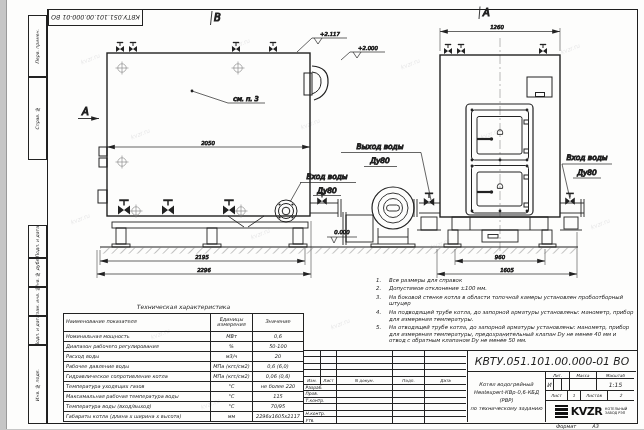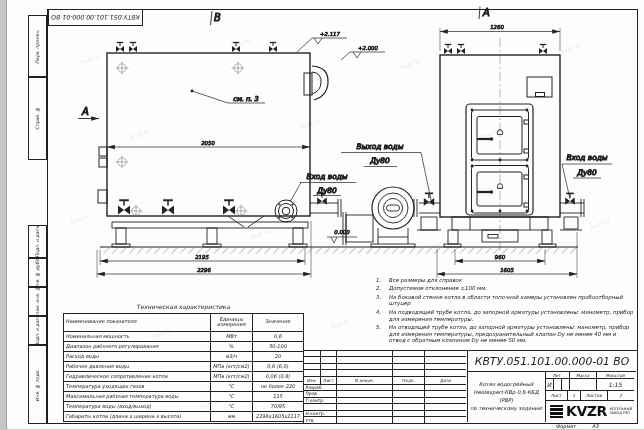--- a/index.html
+++ b/index.html
@@ -52,21 +52,21 @@
   .lmsh>div{border-right:.7px solid #222;border-bottom:.7px solid #222;font-size:4px;display:flex;align-items:center;justify-content:center;box-sizing:border-box;}
   .lmsh>div:last-child{border-right:none;}
   .lmsv{display:grid;grid-template-columns:8px 8px 8px 27px 37px;height:12px;}
   .lmsv>div{border-right:.7px solid #222;border-bottom:.7px solid #222;font-size:6px;display:flex;align-items:center;justify-content:center;box-sizing:border-box;}
   .lmsv>div:last-child{border-right:none;}
   .listr{display:grid;grid-template-columns:22px 13px 27px 26px;height:9.5px;}
   .listr>div{border-right:.7px solid #222;border-bottom:.7px solid #222;font-size:4.3px;display:flex;align-items:center;justify-content:center;box-sizing:border-box;}
   .listr>div:last-child{border-right:none;}
   .logor{height:21px;display:flex;align-items:center;justify-content:center;gap:3px;}
   .emblem{width:13px;height:13px;background:linear-gradient(#111 0 18%,#fff 18% 26%,#111 26% 46%,#fff 46% 54%,#111 54% 74%,#fff 74% 82%,#111 82% 100%);}
-  .logotxt{font-weight:bold;font-size:14px;font-style:normal;letter-spacing:-.5px;color:#111;text-align:center;}
+  .logotxt{font-weight:bold;font-size:11px;font-style:normal;letter-spacing:-.5px;color:#111;text-align:center;}
   .logosub{font-size:3.4px;line-height:1.3;font-style:normal;color:#111;}
   .format{position:absolute;left:556px;top:423px;font-size:5px;font-style:italic;color:#222;display:flex;gap:16px;}
 </style>
 </head>
 <body>
 
 <div class="page">
   <div class="sheet"></div>
 
   <span class="wm" style="left:80px;top:55px">kvzr.ru</span>

